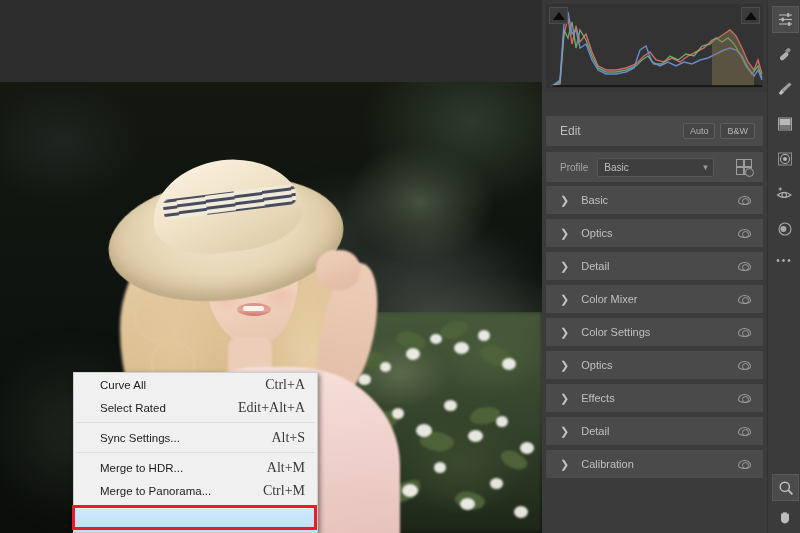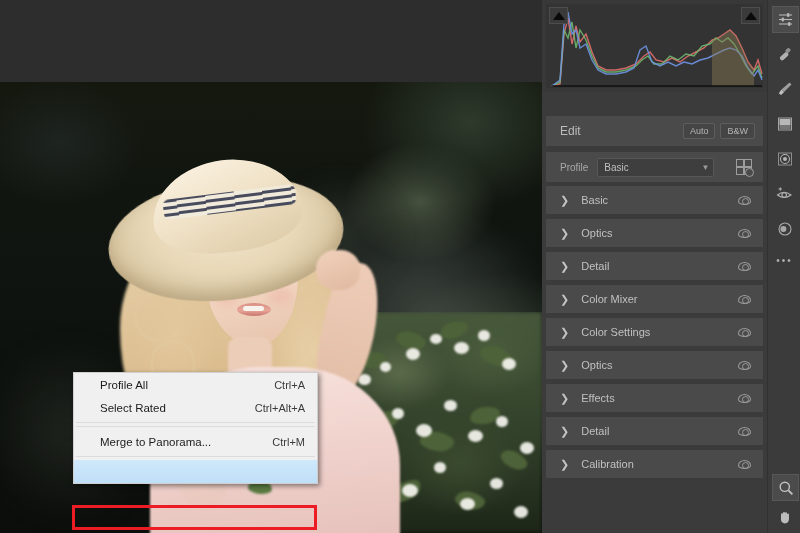--- a/index.html
+++ b/index.html
@@ -130,21 +130,21 @@
   .tool{position:absolute;left:4px;width:25px;height:25px;display:flex;align-items:center;justify-content:center;}
   .tool.active{background:#4b4b4b;border:1px solid #585858;}
   .t-ic{color:#b0b0b0;font-size:13px;line-height:1;}
 
   
   .ctx{position:absolute;left:73px;top:372px;width:243px;background:#f0f0f0;
     border:1px solid #cfcfcf;box-shadow:2px 2px 5px rgba(0,0,0,.45);}
   .ctx-item{height:23px;display:flex;align-items:center;position:relative;}
   .ctx-lab{margin-left:26px;color:#1c1c1c;font-size:11.5px;}
   .ctx-lab.dis{color:#a0a0a0;}
-  .ctx-sc{position:absolute;right:12px;color:#3a3a3a;font-size:11px;}
+  .ctx-sc{position:absolute;right:12px;color:#3a3a3a;font-size:14px;font-family:Liberation Serif, serif;}
   .ctx-sep{height:1px;background:#dcdcdc;margin:3px 2px;}
   .ctx-item.sel{background:linear-gradient(180deg,#cfe8fb 0%,#bfdff8 100%);}
   .ctx-hl{position:absolute;left:72px;top:505px;width:245px;height:25px;
     border:3px solid #ed1c24;box-sizing:border-box;pointer-events:none;}
 </style>
 </head>
 <body>
 
 <div class="app">
 
@@ -407,29 +407,37 @@
     </div>
     <div class="tool" style="top:504px;">
       <svg width="16" height="16" viewBox="0 0 16 16">
         <path d="M4 9.5 V5.2 a1 1 0 0 1 2 0 V4 a1 1 0 0 1 2 0 V4.3 a1 1 0 0 1 2 0 V5.4 a1 1 0 0 1 2 0 V10 c0 2.6-1.6 4.4-4 4.4 -2.4 0-4-1.6-4-3.6 z" fill="#bcbcbc"></path>
       </svg>
     </div>
   </div>
 
   <div class="ctx">
     <div class="ctx-item">
-      <span class="ctx-lab">Profile All</span>
+      <span class="ctx-lab">Curve All</span>
       <span class="ctx-sc">Ctrl+A</span>
     </div>
     <div class="ctx-item">
       <span class="ctx-lab">Select Rated</span>
-      <span class="ctx-sc">Ctrl+Alt+A</span>
+      <span class="ctx-sc">Edit+Alt+A</span>
     </div>
     <div class="ctx-sep"></div>
+    <div class="ctx-item">
+      <span class="ctx-lab">Sync Settings...</span>
+      <span class="ctx-sc">Alt+S</span>
+    </div>
     <div class="ctx-sep"></div>
+    <div class="ctx-item">
+      <span class="ctx-lab">Merge to HDR...</span>
+      <span class="ctx-sc">Alt+M</span>
+    </div>
     <div class="ctx-item">
       <span class="ctx-lab">Merge to Panorama...</span>
       <span class="ctx-sc">Ctrl+M</span>
     </div>
     <div class="ctx-sep"></div>
     <div class="ctx-item sel">
 
       <span class="ctx-sc"></span>
     </div>
   </div>

